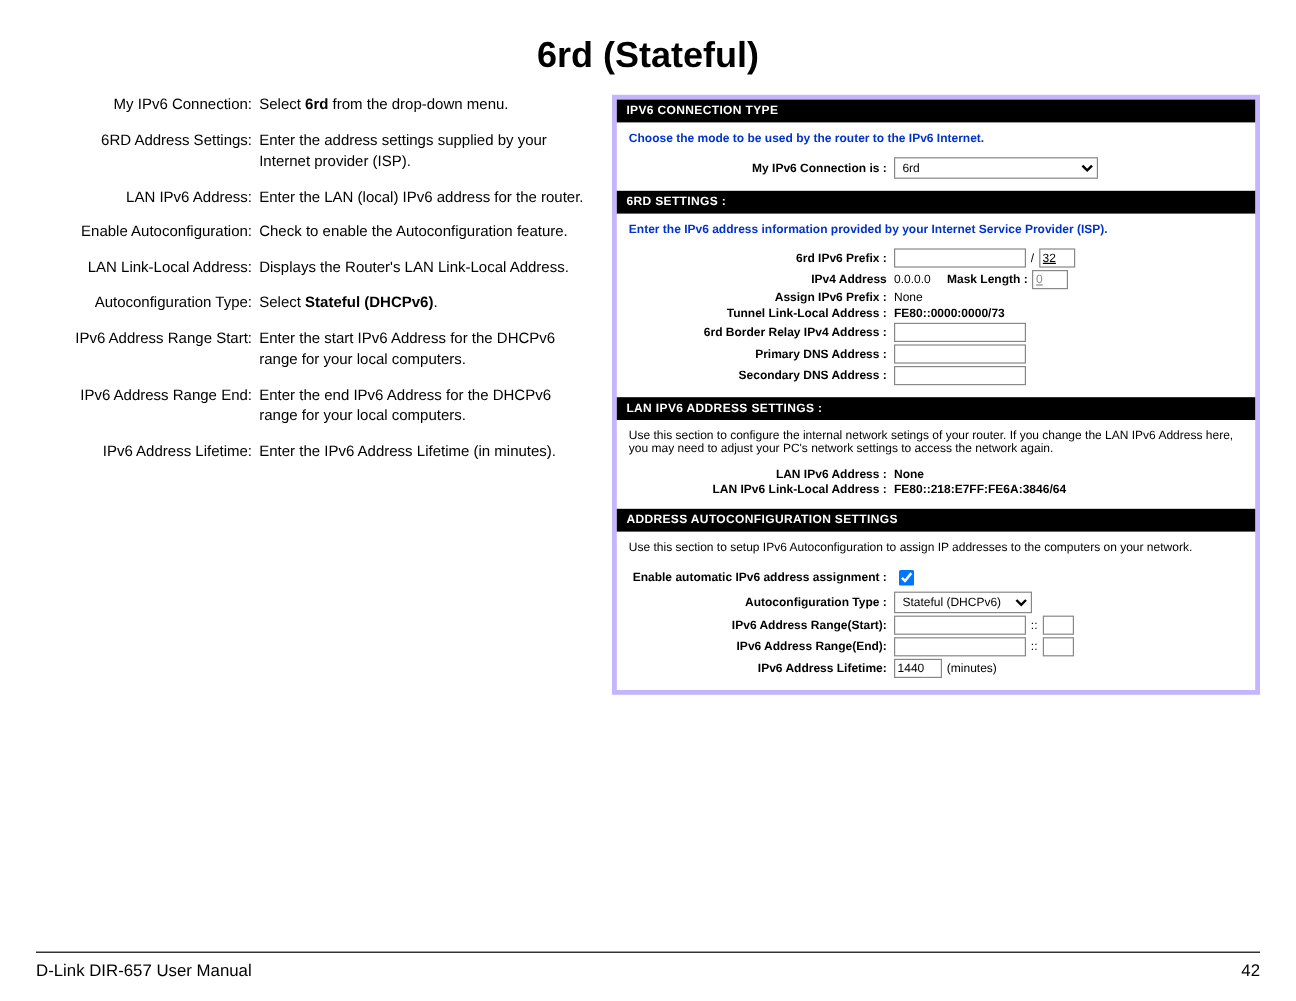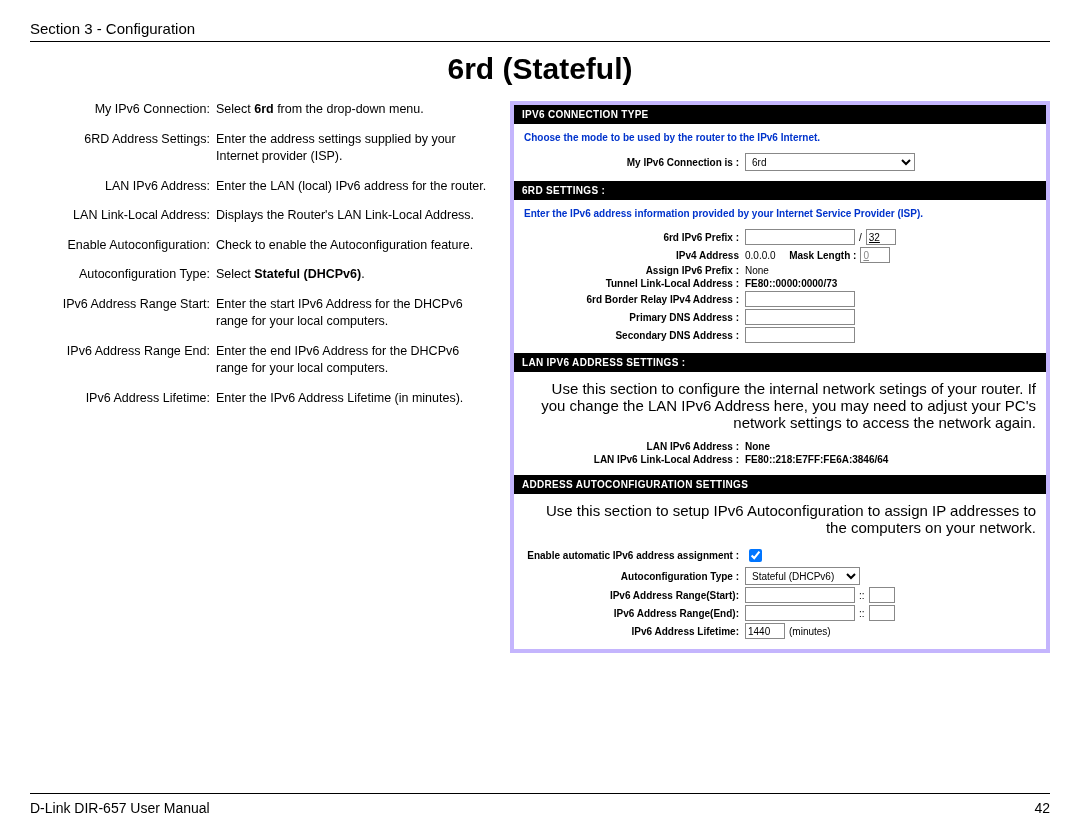--- a/index.html
+++ b/index.html
@@ -71,24 +71,23 @@
   .panel-body {
     padding: 8px 10px;
   }
   .panel-desc-blue {
     color: #0033cc;
     font-weight: 700;
     font-size: 10px;
     margin-bottom: 10px;
   }
   .panel-note {
-    font-size: 15px;
+    font-size: 10px;
     color: #000;
     margin-bottom: 10px;
-    text-align: right;
   }
   .form-row {
     display: flex;
     align-items: center;
     margin-bottom: 2px;
     font-size: 10px;
   }
   .form-label {
     width: 215px;
     text-align: right;
@@ -126,21 +125,20 @@
     font-size: 14px;
     display: flex;
     justify-content: space-between;
   }
   b { font-weight: 700; }
 </style>
 </head>
 <body>
 
 <div class="page">
-  <div class="section-header">Section 3 - Configuration</div>
   <div class="page-title">6rd (Stateful)</div>
 
   <div class="content">
 
     <div class="left-col">
 
       <div class="def-row">
         <div class="def-label">My IPv6 Connection:</div>
         <div class="def-value">
           <span>Select </span><b>6rd</b><span> from the drop-down menu.</span>
@@ -151,27 +149,27 @@
         <div class="def-label">6RD Address Settings:</div>
         <div class="def-value">Enter the address settings supplied by your Internet provider (ISP).</div>
       </div>
 
       <div class="def-row">
         <div class="def-label">LAN IPv6 Address:</div>
         <div class="def-value">Enter the LAN (local) IPv6 address for the router.</div>
       </div>
 
       <div class="def-row">
+        <div class="def-label">Enable Autoconfiguration:</div>
+        <div class="def-value">Check to enable the Autoconfiguration feature.</div>
+      </div>
+
+      <div class="def-row">
         <div class="def-label">LAN Link-Local Address:</div>
         <div class="def-value">Displays the Router's LAN Link-Local Address.</div>
-      </div>
-
-      <div class="def-row">
-        <div class="def-label">Enable Autoconfiguration:</div>
-        <div class="def-value">Check to enable the Autoconfiguration feature.</div>
       </div>
 
       <div class="def-row">
         <div class="def-label">Autoconfiguration Type:</div>
         <div class="def-value">
           <span>Select </span><b>Stateful (DHCPv6)</b><span>.</span>
         </div>
       </div>
 
       <div class="def-row">

